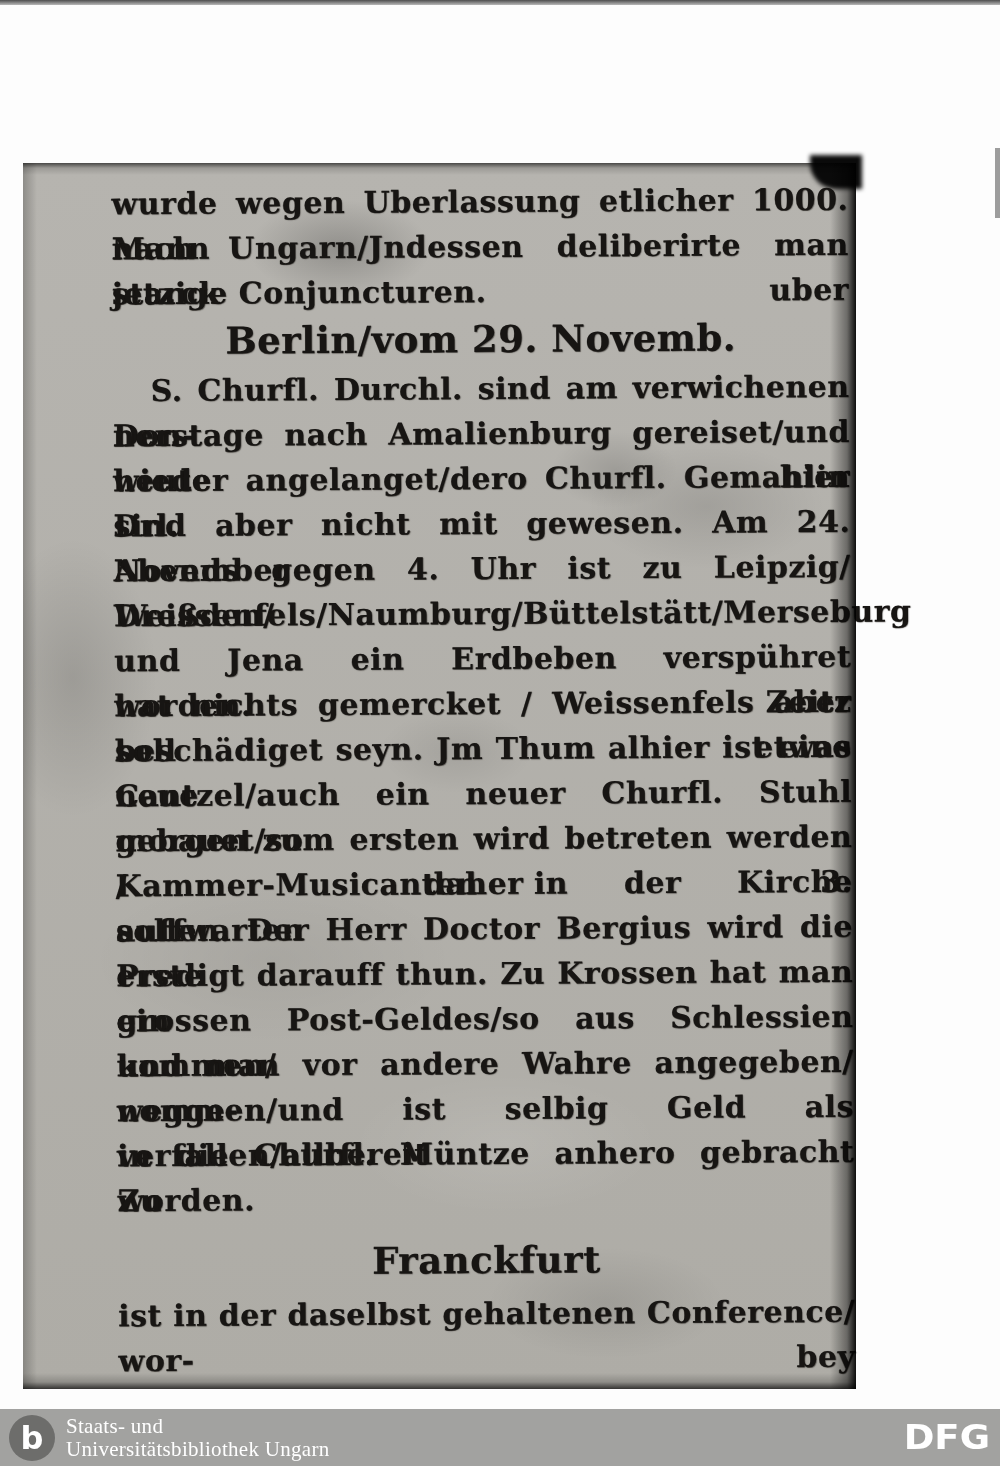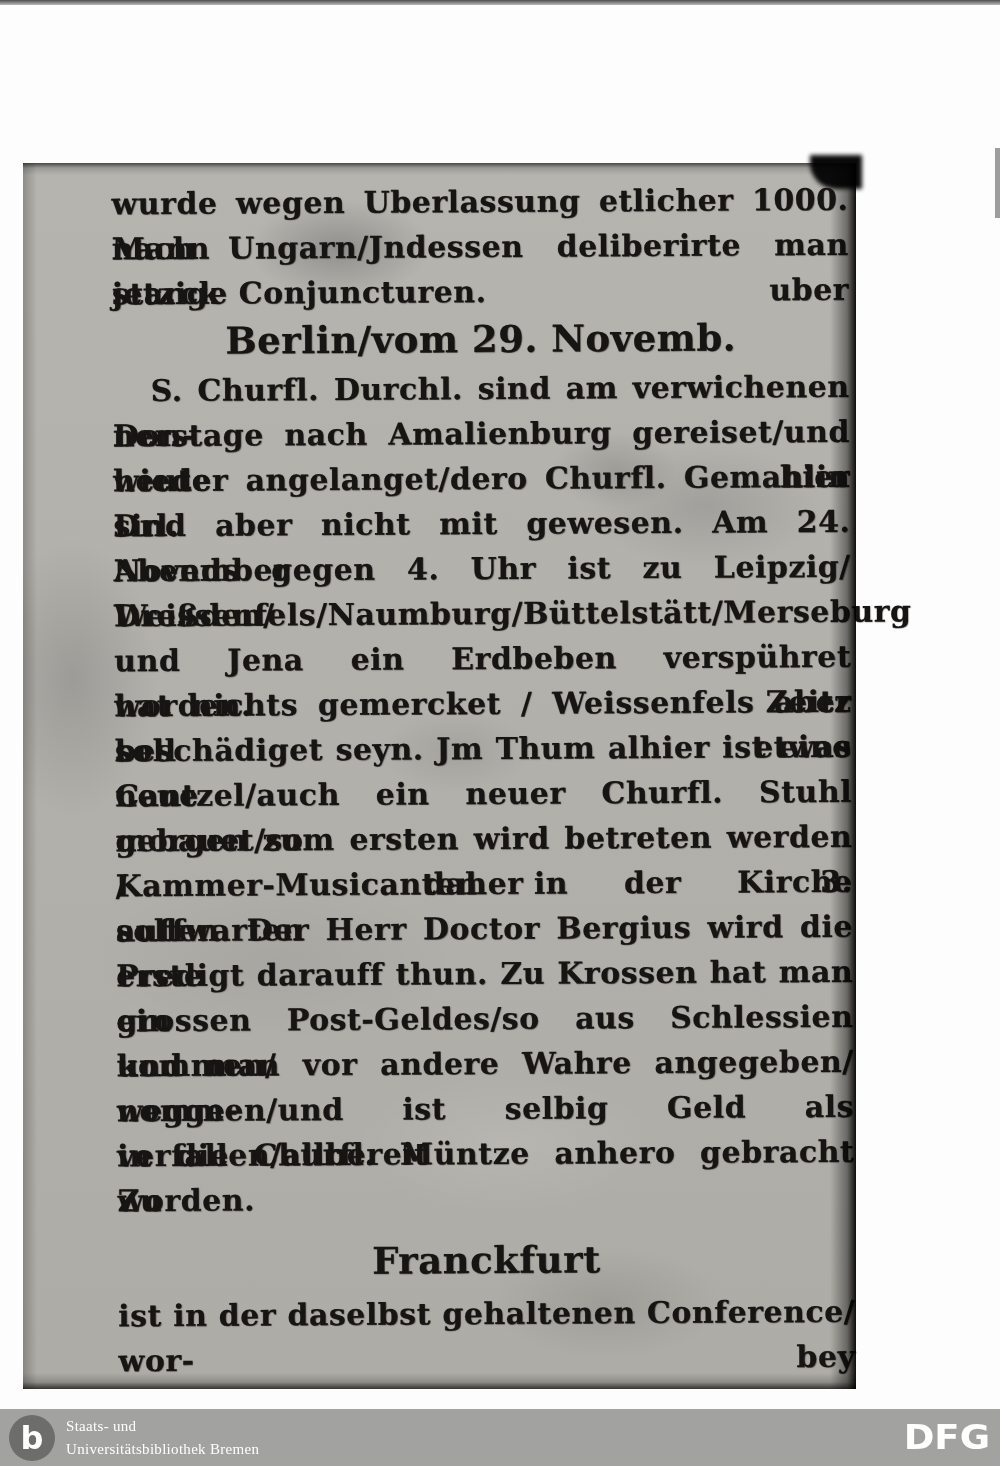--- a/index.html
+++ b/index.html
@@ -59,21 +59,21 @@
     position:absolute;left:0;bottom:0;width:1000px;height:57px;
     background:#a2a2a0;display:flex;align-items:center;
     font-family:"Liberation Serif",serif;color:#ffffff;
   }
   .logo-circle{
     width:46px;height:46px;border-radius:50%;background:#6d6d6b;
     margin-left:9px;flex:0 0 auto;display:flex;align-items:center;justify-content:center;
     font-family:"DejaVu Sans",sans-serif;font-weight:700;font-size:32px;color:#ffffff;
     line-height:1;cursor:pointer;
   }
-  .lib-name{margin-left:11px;font-size:15px;line-height:23px;letter-spacing:0.3px;font-family:Liberation Serif, serif;}
+  .lib-name{margin-left:11px;font-size:21px;line-height:23px;letter-spacing:0.3px;font-family:Liberation Serif, serif;}
   .dfg{
     margin-left:auto;margin-right:10px;
     font-family:"DejaVu Sans",sans-serif;font-weight:800;font-size:37px;
     letter-spacing:0px;transform:scaleY(0.92);color:#ffffff;cursor:pointer;
   }
 </style>
 </head>
 <body>
 
 <div class="top-strip"></div>
@@ -115,16 +115,16 @@
     <div class="tl right">bey</div>
   </div>
 </div>
 
 <div class="footer">
   <div class="logo-circle">
     <span>b</span>
   </div>
   <div class="lib-name">
     <div>Staats- und</div>
-    <div>Universitätsbibliothek Bremen</div>
+    <div>Universitätsbibliothek Ungarn</div>
   </div>
   <div class="dfg">DFG</div>
 </div>
 
 </body></html>

